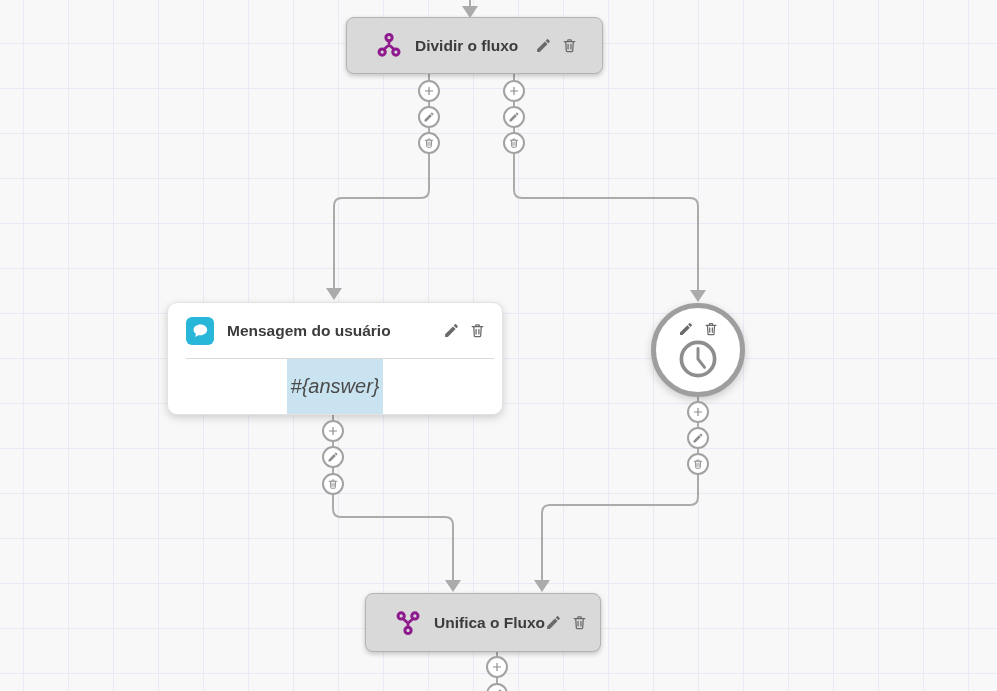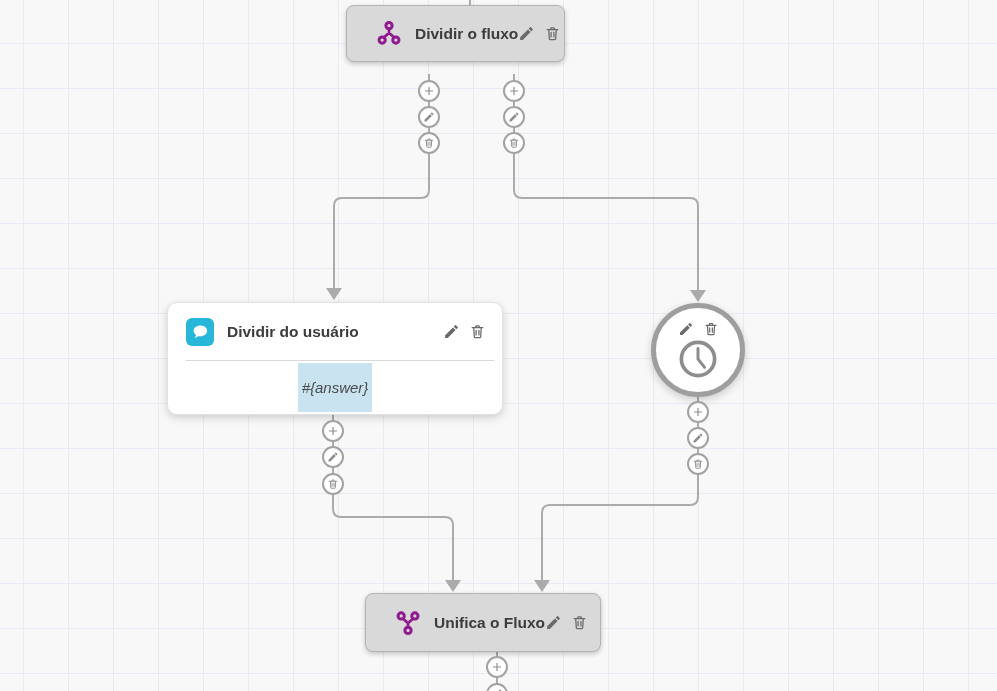--- a/index.html
+++ b/index.html
@@ -58,21 +58,21 @@
     background:#29b7d9; color:#ffffff;
     display:flex; align-items:center; justify-content:center;
     flex:0 0 auto;
   }
   .card-head .cicon svg{ width:20px; height:20px; display:block; }
   .card-divider{ height:1px; background:#d9d9d9; margin:0 8px 0 18px; }
   .card-body{
     flex:1; display:flex; align-items:center; justify-content:center;
   }
   .var-chip{
-    font-style:italic; font-size:15px; color:#4a4a4a;
+    font-style:italic; font-size:20px; color:#4a4a4a;
     background:#c9e4f0; padding:16px 4px;text-align:right;
   }
 
   
   .timer{
     position:absolute; z-index:2;
     width:94px; height:94px; border-radius:50%;
     background:#ffffff; border:5px solid #9e9e9e;
     box-shadow:0 3px 8px rgba(0,0,0,.18);
     display:flex; flex-direction:column; align-items:center;
@@ -108,21 +108,21 @@
     </g>
     <g fill="#ababab" stroke="none">
       <path d="M462,6 h16 l-8,12 z"></path>
       <path d="M326,288 h16 l-8,12 z"></path>
       <path d="M690,290 h16 l-8,12 z"></path>
       <path d="M445,580 h16 l-8,12 z"></path>
       <path d="M534,580 h16 l-8,12 z"></path>
     </g>
   </svg>
 
-  <div class="node-box" style="left:346px; top:5px; width:219px; height:57px">
+  <div class="node-box" style="left:346px; top:17px; width:257px; height:57px">
     <span class="nicon">
       <svg viewBox="0 0 26 26" fill="none" stroke="currentColor" stroke-linecap="round">
         <path d="M13.5 8.6 V12.4 M13.5 12.4 L9 16.3 M13.5 12.4 L18 16.3" stroke-width="2.6"></path>
         <circle cx="13.5" cy="5.4" r="3" stroke-width="2.9"></circle>
         <circle cx="6.9" cy="19.3" r="3" stroke-width="2.9"></circle>
         <circle cx="20.1" cy="19.3" r="3" stroke-width="2.9"></circle>
       </svg>
     </span>
     <span class="nlabel">Dividir o fluxo</span>
     <span class="hicons">
@@ -180,21 +180,21 @@
       </svg>
     </div>
 
   <div class="card" style="left:167px; top:302px; width:336px; height:113px">
     <div class="card-head">
       <span class="cicon">
         <svg viewBox="0 0 28 28">
             <path fill="#ffffff" d="M14.5 5c-5.2 0-9.5 3.3-9.5 7.4 0 2.3 1.3 4.3 3.4 5.7l-1.5 4.2 4.7-2.5c.9.2 1.9.3 2.9.3 5.2 0 9.5-3.3 9.5-7.7S19.7 5 14.5 5z"></path>
           </svg>
       </span>
-      <span class="nlabel">Dividir do usuário</span>
+      <span class="nlabel">Mensagem do usuário</span>
       <span class="hicons">
         <span class="hic">
           <svg viewBox="0 0 24 24" fill="currentColor">
               <path d="M3 17.25V21h3.75L17.8 9.94l-3.75-3.75L3 17.25zM20.7 7.04c.39-.39.39-1.02 0-1.41l-2.34-2.34c-.39-.39-1.02-.39-1.41 0l-1.83 1.83 3.75 3.75 1.83-1.83z"></path>
             </svg>
         </span>
         <span class="hic">
           <svg viewBox="0 0 24 24" fill="none" stroke="currentColor" stroke-width="1.8" stroke-linecap="round">
               <path d="M4.5 6.5h15"></path>
               <path d="M9.5 6.3V4.9c0-.6.4-1 1-1h3c.6 0 1 .4 1 1v1.4"></path>

